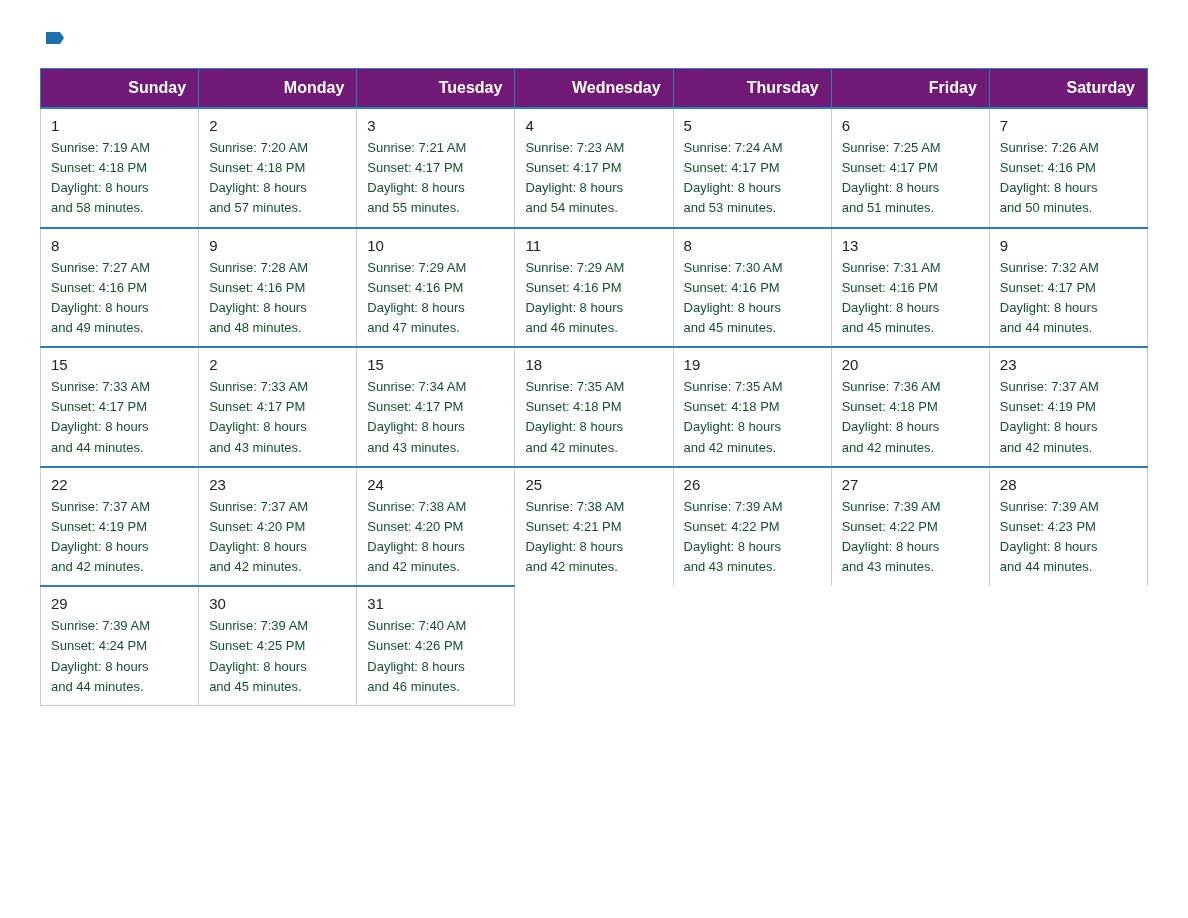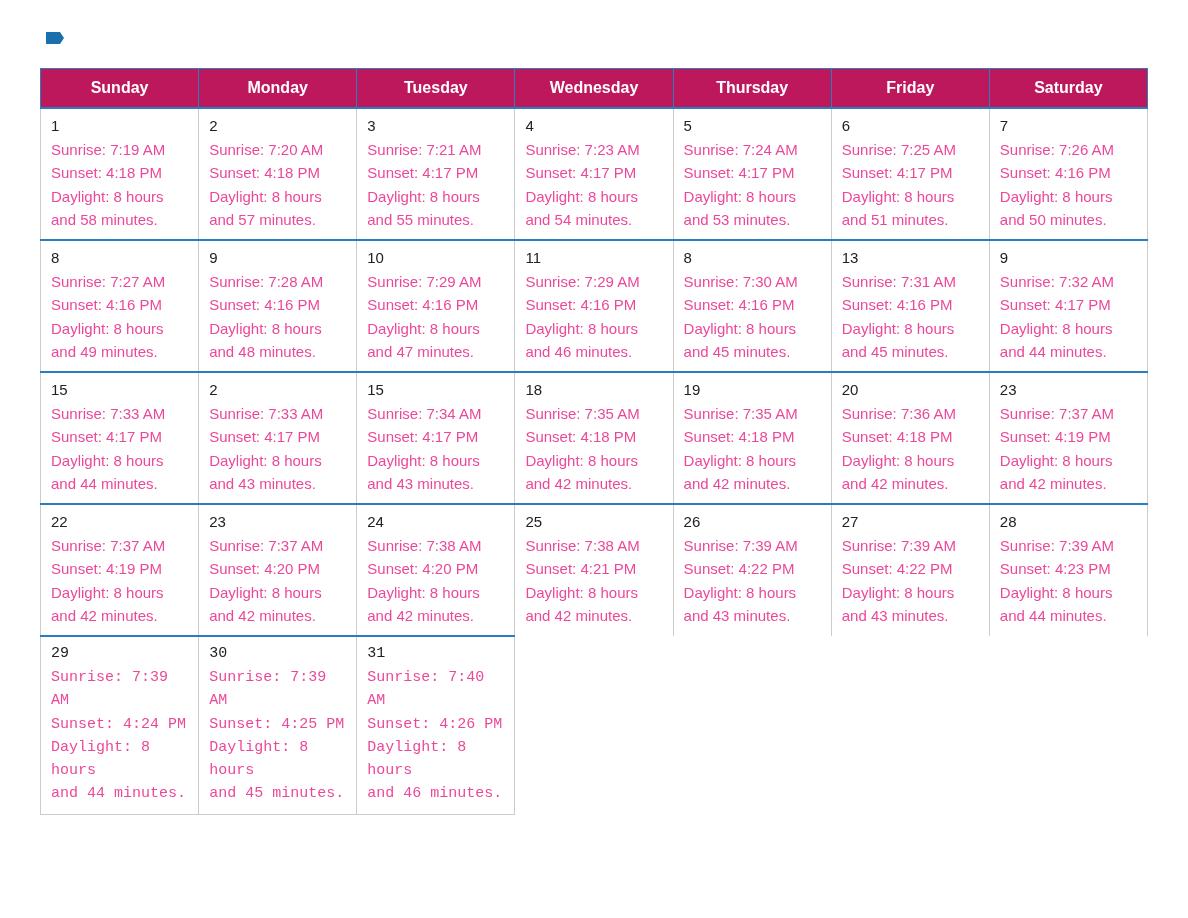--- a/index.html
+++ b/index.html
@@ -50,63 +50,62 @@
     .location-title {
       font-size: 22px;
       color: #333;
       margin-top: 4px;
     }
     .calendar-table {
       width: 100%;
       border-collapse: collapse;
     }
     .calendar-table thead tr th {
-      background: #be185d;
+      background: #701a75;
       color: #fff;
       font-size: 16px;
       font-weight: bold;
       padding: 10px 12px;
       border: 1px solid #2a7dbf;
-      text-align: center;
+      text-align: right;
     }
     .calendar-table tbody tr td {
       vertical-align: top;
       padding: 8px 10px;
       border-top: 2px solid #2a7dbf;
       border-left: 1px solid #ccc;
       border-right: 1px solid #ccc;
       border-bottom: none;
       width: calc(100% / 7);
       font-size: 13.5px;
       min-height: 100px;
     }
     .calendar-table tbody tr td:first-child {
       border-left: 1px solid #ccc;
     }
     .calendar-table tbody tr:last-child td {
       border-bottom: 1px solid #ccc;
-      font-family: Liberation Mono, monospace;
     }
     .cell-empty {
       border-top: none !important;
       border-left: none !important;
       border-right: none !important;
       border-bottom: none !important;
       background: transparent;
     }
     .day-number {
       font-size: 15px;
       font-weight: normal;
       margin-bottom: 4px;
       display: block;
     }
     .day-info {
-      font-size: 15px;
+      font-size: 13px;
       line-height: 1.55;
-      color: #ec4899;
+      color: #14532d;
     }
   </style>
 </head>
 <body>
 
 <div class="header-area">
   <div class="logo-area">
     <div class="logo-text">
       <span class="logo-general"></span>
       <span style="display:inline-flex;align-items:center;margin-left:2px;">

